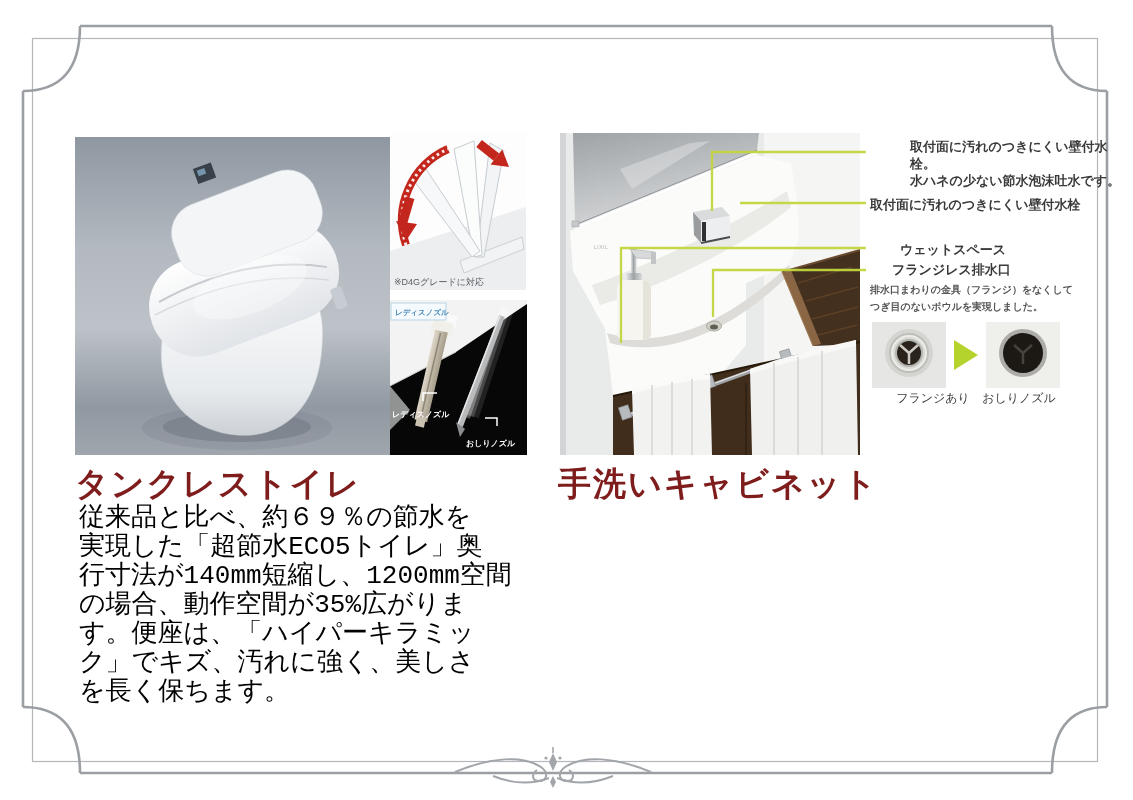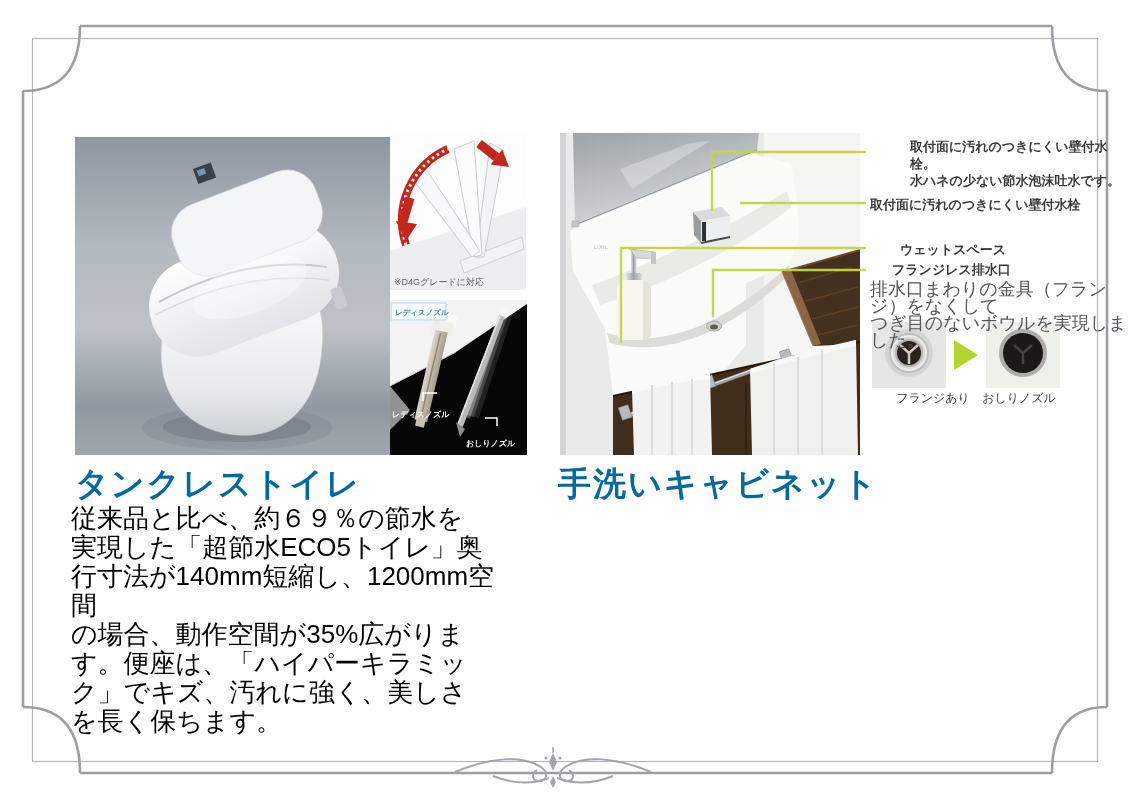--- a/index.html
+++ b/index.html
@@ -1,23 +1,23 @@
 <!DOCTYPE html>
 <html><head>
 <meta charset="utf-8">
 <style>
   html,body{margin:0;padding:0;background:#fff;}
   .page{position:relative;width:1133px;height:800px;background:#ffffff;overflow:hidden;
         font-family:"Liberation Sans","DejaVu Sans",sans-serif;}
   .abs{position:absolute;}
   svg{display:block;}
-  .heading{position:absolute;font-size:33px;font-weight:bold;color:#0369a1;letter-spacing:2px;white-space:nowrap;}
+  .heading{position:absolute;font-size:33px;font-weight:bold;color:#7f1d1d;letter-spacing:2px;white-space:nowrap;}
   .bodytext{position:absolute;font-size:26px;line-height:29px;color:#000;font-weight:500;white-space:pre-line;}
   .callout{position:absolute;font-size:13px;font-weight:bold;color:#3a3a3a;line-height:17px;white-space:pre-line;}
-  .callout-desc{position:absolute;font-size:18px;font-weight:normal;color:#555;line-height:17px;white-space:pre-line;}
+  .callout-desc{position:absolute;font-size:10px;font-weight:bold;color:#555;line-height:17px;white-space:pre-line;}
   .drain-label{position:absolute;width:74px;text-align:center;font-size:12px;color:#3c3c3c;}
   .nofit{pointer-events:none;}
 </style>
 </head>
 <body>
 
 <div class="page">
 
   <svg class="abs nofit" style="left:0;top:0;" width="1133" height="800" viewBox="0 0 1133 800">
     <rect x="32.5" y="38.5" width="1065" height="723" fill="none" stroke="#b3b6ba" stroke-width="1.2"></rect>
@@ -275,21 +275,21 @@
 
   <div class="callout" style="left:870px;top:138px;margin-left:40px;">取付面に汚れのつきにくい壁付水栓。
 水ハネの少ない節水泡沫吐水です。</div>
   <div class="callout" style="left:870px;top:196px;">取付面に汚れのつきにくい壁付水栓</div>
   <div class="callout" style="left:870px;top:241px;margin-left:30px;">ウェットスペース</div>
   <div class="callout" style="left:892px;top:261px;">フランジレス排水口</div>
   <div class="callout-desc" style="left:870px;top:281px;">排水口まわりの金具（フランジ）をなくして
 つぎ目のないボウルを実現しました。</div>
 
   <div class="heading" style="left:75px;top:462px;">タンクレストイレ</div>
-  <div class="bodytext" style="left:71px;top:504px;width:440px;">従来品と比べ、約６９％の節水を
+  <div class="bodytext" style="left:79px;top:504px;width:440px;font-family:Liberation Mono, monospace;">従来品と比べ、約６９％の節水を
 実現した「超節水ECO5トイレ」奥
 行寸法が140mm短縮し、1200mm空間
 の場合、動作空間が35%広がりま
 す。便座は、「ハイパーキラミッ
 ク」でキズ、汚れに強く、美しさ
 を長く保ちます。</div>
 
   <div class="heading" style="left:558px;top:462px;">手洗いキャビネット</div>
 
 </div>

